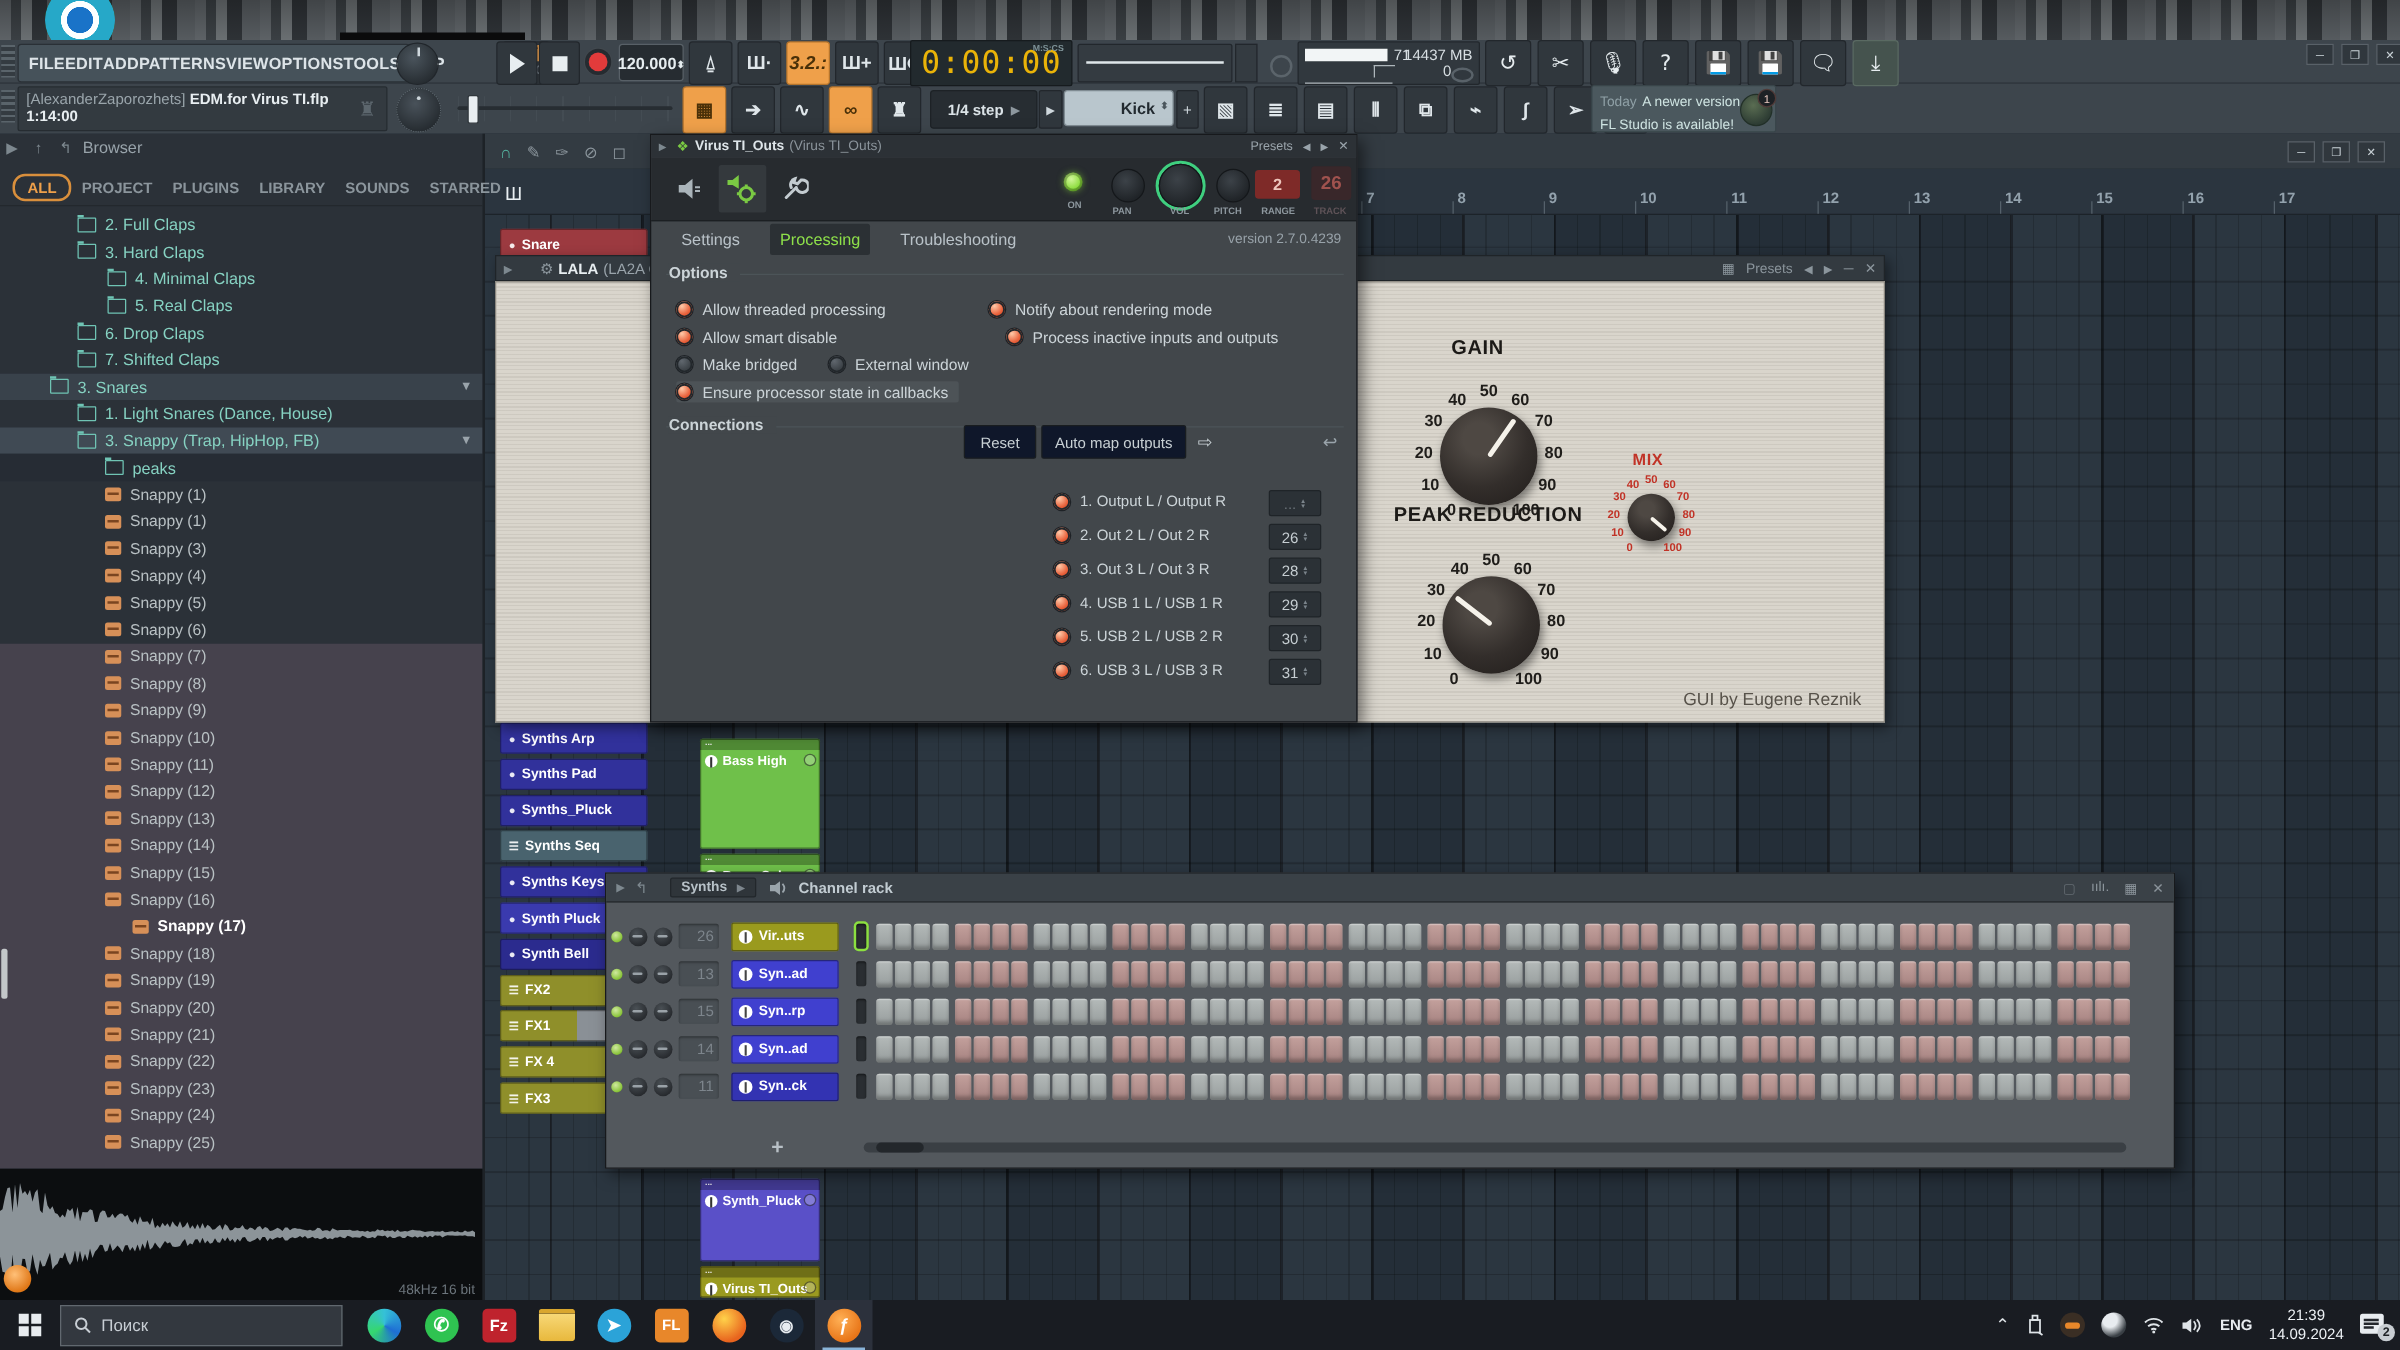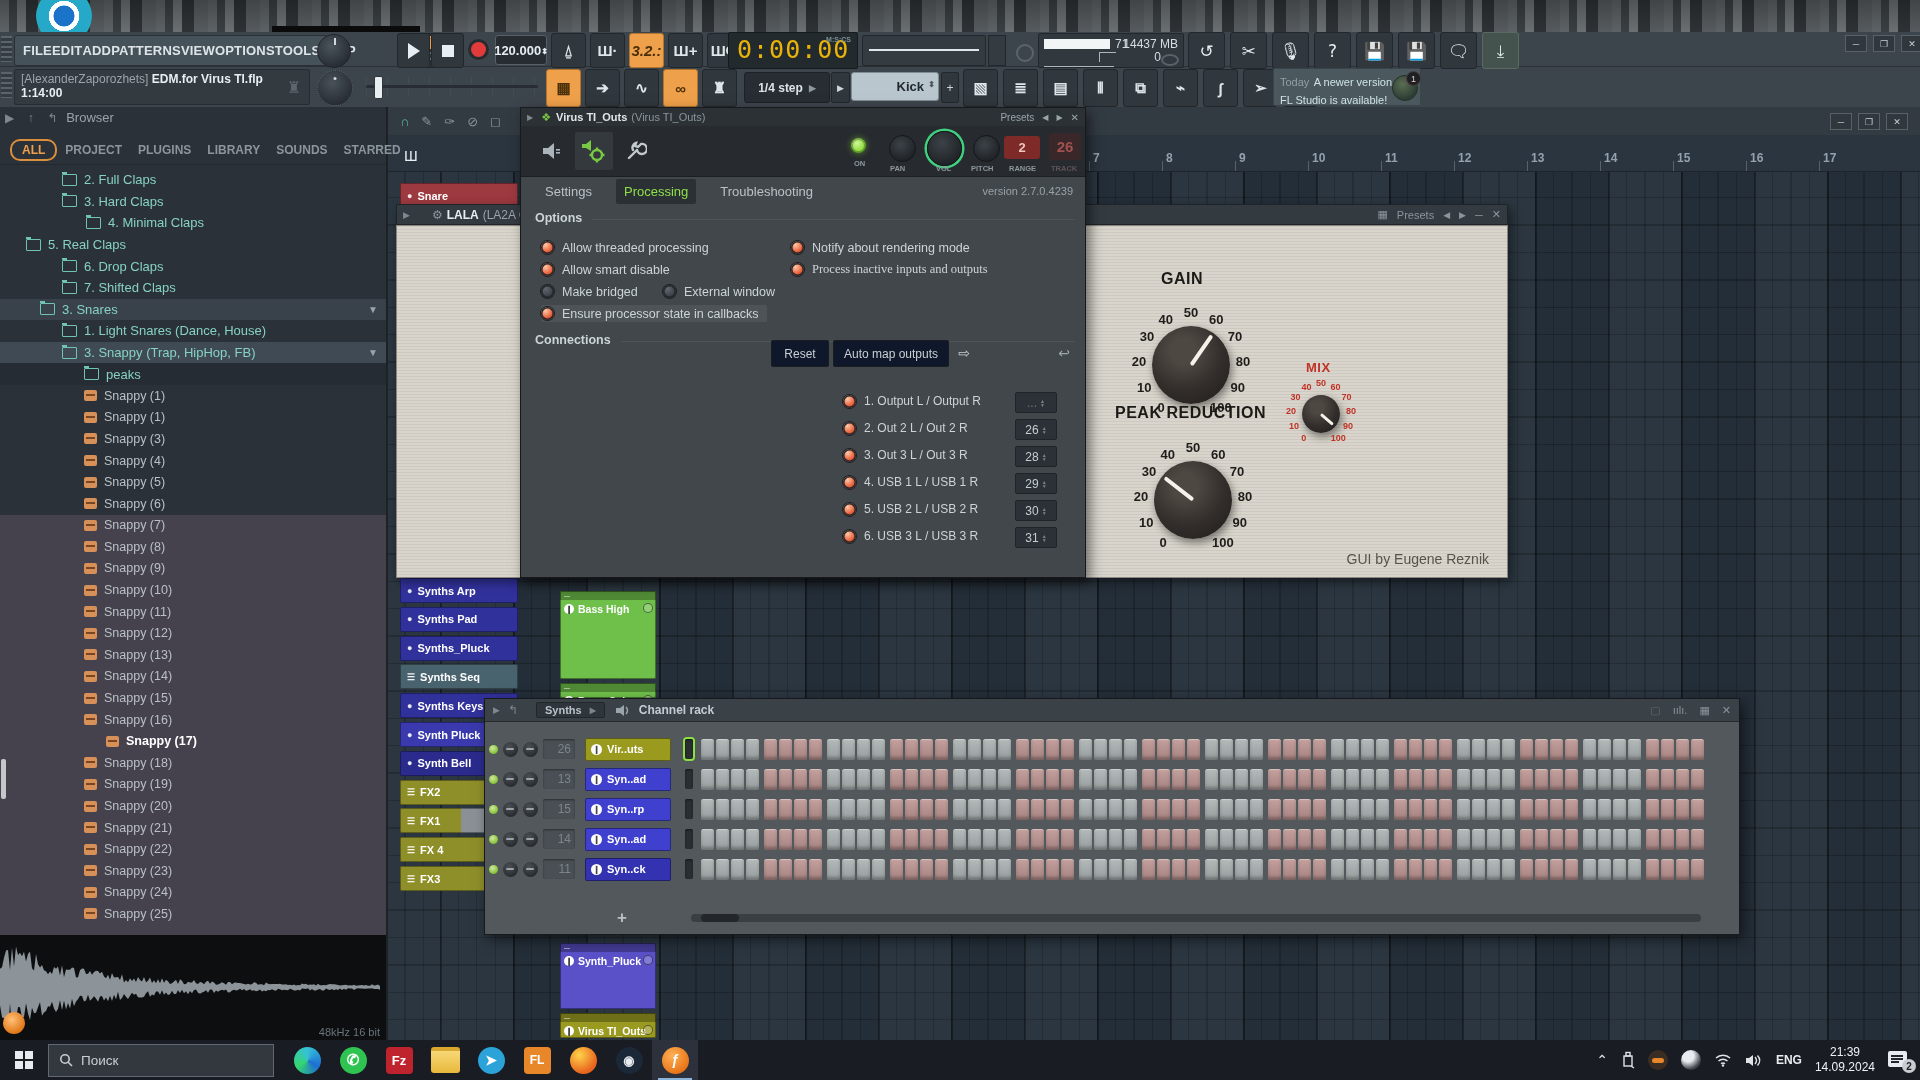--- a/index.html
+++ b/index.html
@@ -643,21 +643,21 @@
           <span>External window</span>
         </div>
         <div class="opt-row hl" style="left: 8px; top: 94px;">
           <span class="radio on"></span>
           <span>Ensure processor state in callbacks</span>
         </div>
         <div class="opt-row" style="left: 258px; top: 28px;">
           <span class="radio on"></span>
           <span>Notify about rendering mode</span>
         </div>
-        <div class="opt-row" style="left: 258px; top: 50px; font-family: Liberation Serif, serif;">
+        <div class="opt-row" style="left: 272px; top: 50px;">
           <span class="radio on"></span>
           <span>Process inactive inputs and outputs</span>
         </div>
       </div>
     <div class="group" id="grp-conn" style="top:225px;height:234px;">
       <span class="glabel">Connections</span>
       <span class="gline"></span>
     </div>
     <div class="cbtn" style="left:250px;top:232px;width:56px;height:25px;">
         <span>Reset</span>
@@ -1317,21 +1317,21 @@
             <span class="lbl">2. Full Claps</span>
           </div>
           <div class="trow" style="padding-left: 62px;">
             <span class="fico"></span>
             <span class="lbl">3. Hard Claps</span>
           </div>
           <div class="trow" style="padding-left: 86px;">
             <span class="fico"></span>
             <span class="lbl">4. Minimal Claps</span>
           </div>
-          <div class="trow" style="padding-left: 26px;">
+          <div class="trow" style="padding-left: 86px;">
             <span class="fico"></span>
             <span class="lbl">5. Real Claps</span>
           </div>
           <div class="trow" style="padding-left: 62px;">
             <span class="fico"></span>
             <span class="lbl">6. Drop Claps</span>
           </div>
           <div class="trow" style="padding-left: 62px;">
             <span class="fico"></span>
             <span class="lbl">7. Shifted Claps</span>

